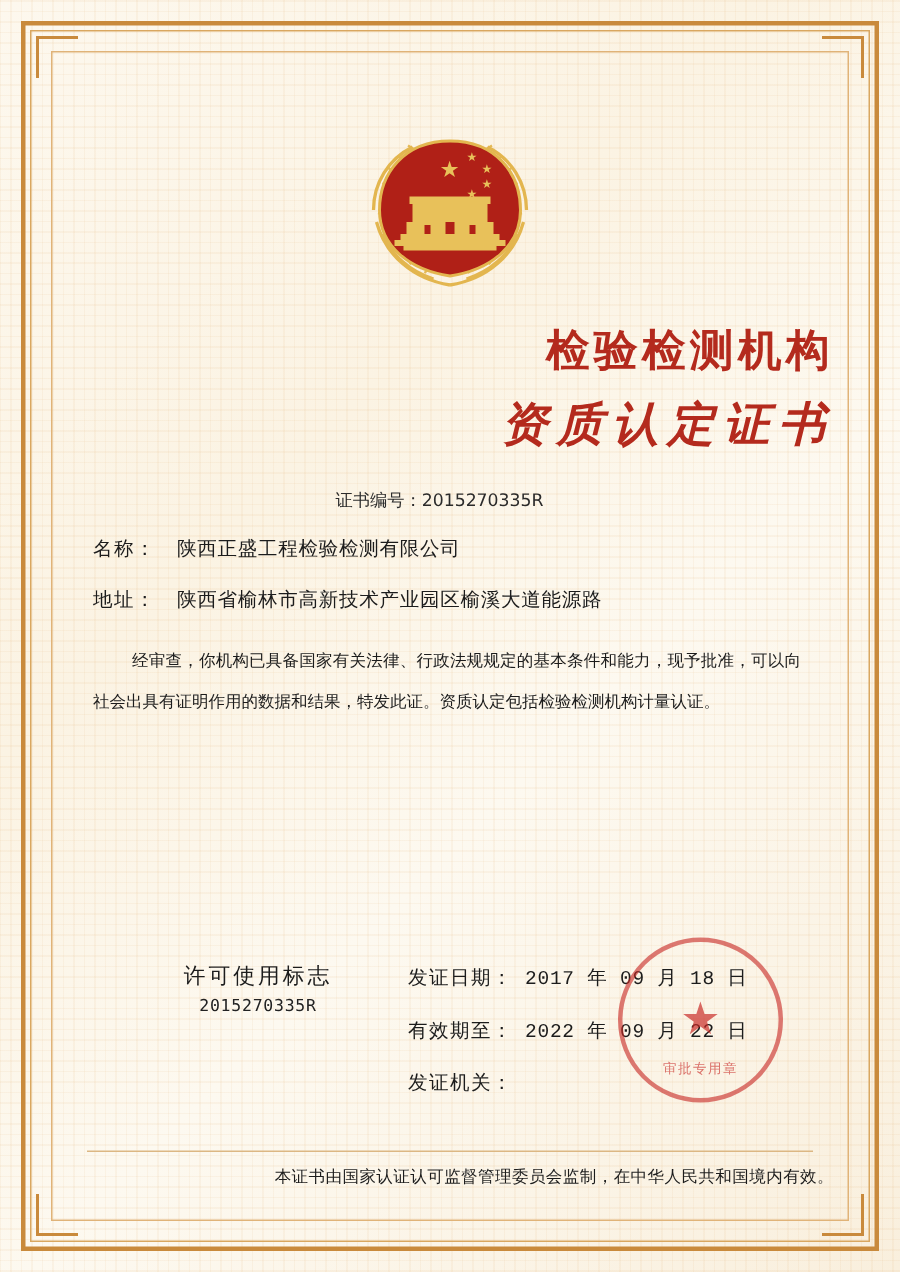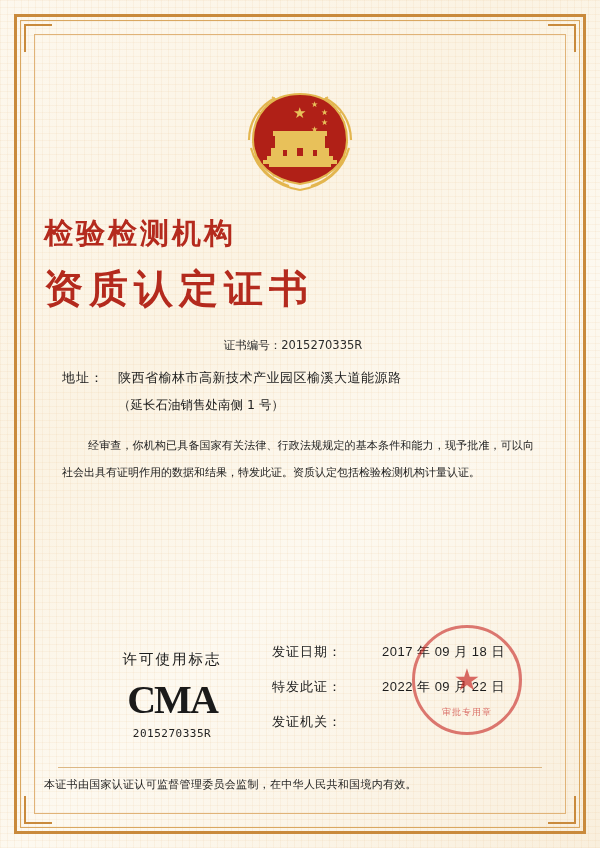--- a/index.html
+++ b/index.html
@@ -65,37 +65,38 @@
   
   .emblem {
     margin: 38px auto 0;
     width: 130px;
     height: 118px;
     position: relative;
   }
 
   .title-block {
     margin-top: 14px;
-    text-align: left;
+    text-align: right;
     color: #b02a1e;
   }
   .title-line1 {
     font-family: "DejaVu Sans", sans-serif;
     font-size: 29px;
     font-weight: bold;
     letter-spacing: 3px;
     color: #b42a1d;
   }
   .title-line2 {
     font-family: "DejaVu Sans", sans-serif;
-    font-size: 39px;
+    font-size: 31px;
     font-weight: bold;
     letter-spacing: 6px;
     color: #b42a1d;
     margin-top: 8px;
+    font-style: italic;
   }
 
   .cert-no {
     margin-top: 22px;
     text-align: center;
     padding-right: 14px;
     font-size: 11.5px;
     color: #2b2b2b;
     font-family: "DejaVu Sans", sans-serif;
   }
@@ -138,21 +139,21 @@
 
   .lower {
     position: absolute;
     left: 0;
     right: 0;
     bottom: 56px;
   }
 
   .lower-grid {
     display: flex;
-    align-items: center;
+    align-items: flex-start;
     padding: 0 16px 0 28px;
   }
 
   .mark-col {
     width: 200px;
     flex: none;
     text-align: center;
   }
   .mark-title {
     font-size: 14.5px;
@@ -183,25 +184,24 @@
 
   .dates-col {
     flex: 1;
     padding-top: 2px;
     position: relative;
   }
   .date-row {
     display: flex;
     align-items: baseline;
     font-size: 13px;
-    font-family: Liberation Sans, sans-serif;
+    font-family: Liberation Mono, monospace;
     color: #1c1c1c;
     margin-bottom: 17px;
     letter-spacing: 1px;
-    gap: 32px;
   }
   .date-label { width: 78px; flex: none; }
   .date-value { letter-spacing: 0.5px; }
 
   
   .seal {
     position: absolute;
     right: 18px;
     top: -16px;
     width: 104px;
@@ -225,21 +225,21 @@
     left: 0; top: 0; right: 0; bottom: 0;
     color: rgba(200, 40, 36, 0.75);
     font-size: 9px;
     font-family: "DejaVu Sans", sans-serif;
   }
 
   .footer {
     position: absolute;
     left: 0; right: 0;
     bottom: 12px;
-    text-align: left;
+    text-align: right;
     font-size: 11px;
     font-family: "DejaVu Sans", sans-serif;
     color: #1c1c1c;
     letter-spacing: 0.3px;
   }
   .footer-rule {
     position: absolute;
     left: 14px; right: 14px;
     bottom: 36px;
     border-top: 1px solid #dcb783;
@@ -305,47 +305,47 @@
 
     <div class="title-block">
       <div class="title-line1">检验检测机构</div>
       <div class="title-line2">资质认定证书</div>
     </div>
 
     <div class="cert-no">
       <span>证书编号：</span><span>2015270335R</span>
     </div>
 
+    <div class="field-row">
+      <div class="field-label">名称：</div>
+      <div class="field-value">陕西正盛工程检验检测有限公司</div>
+    </div>
 
     <div class="field-row">
       <div class="field-label">地址：</div>
       <div class="field-value">陕西省榆林市高新技术产业园区榆溪大道能源路</div>
     </div>
-    <div class="field-value-sub">（延长石油销售处南侧 1 号）</div>
 
     <div class="body-text">经审查，你机构已具备国家有关法律、行政法规规定的基本条件和能力，现予批准，可以向社会出具有证明作用的数据和结果，特发此证。资质认定包括检验检测机构计量认证。</div>
 
     <div class="lower">
       <div class="lower-grid">
 
         <div class="mark-col">
           <div class="mark-title">许可使用标志</div>
-          <div class="cma">
-            <div class="cma-text">CMA</div>
-          </div>
           <div class="mark-no">2015270335R</div>
         </div>
 
         <div class="dates-col">
           <div class="date-row">
             <div class="date-label">发证日期：</div>
             <div class="date-value">2017 年 09 月 18 日</div>
           </div>
           <div class="date-row">
-            <div class="date-label">特发此证：</div>
+            <div class="date-label">有效期至：</div>
             <div class="date-value">2022 年 09 月 22 日</div>
           </div>
           <div class="date-row">
             <div class="date-label">发证机关：</div>
             <div class="date-value"></div>
           </div>
 
           <div class="seal">
             <div class="seal-star">★</div>
             <div class="seal-text" style="text-align:center; padding-top:78px; letter-spacing:1px;">审批专用章</div>

